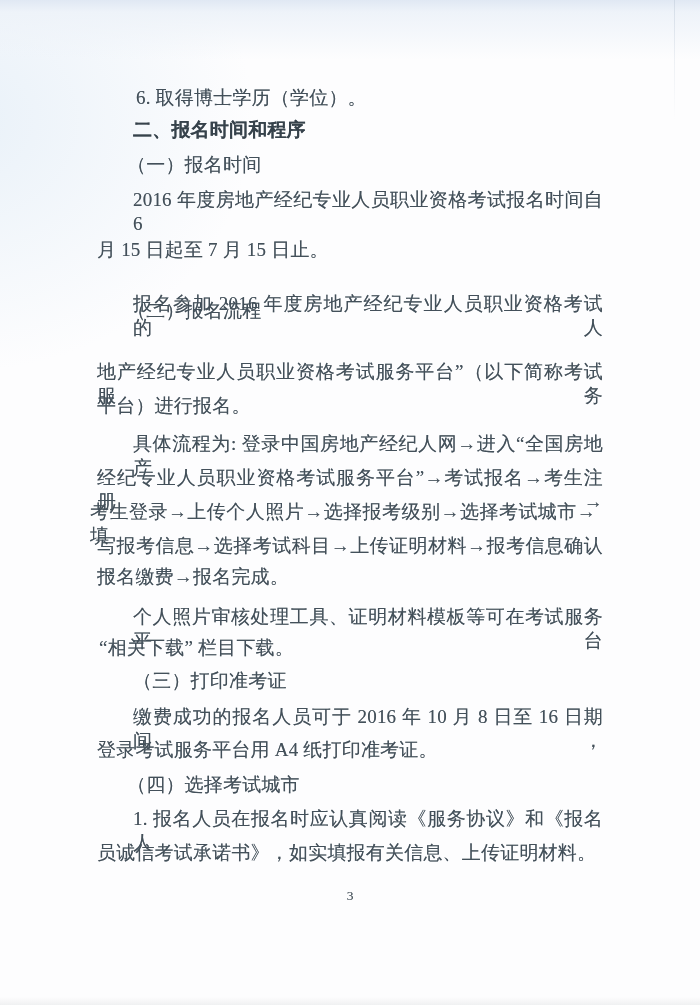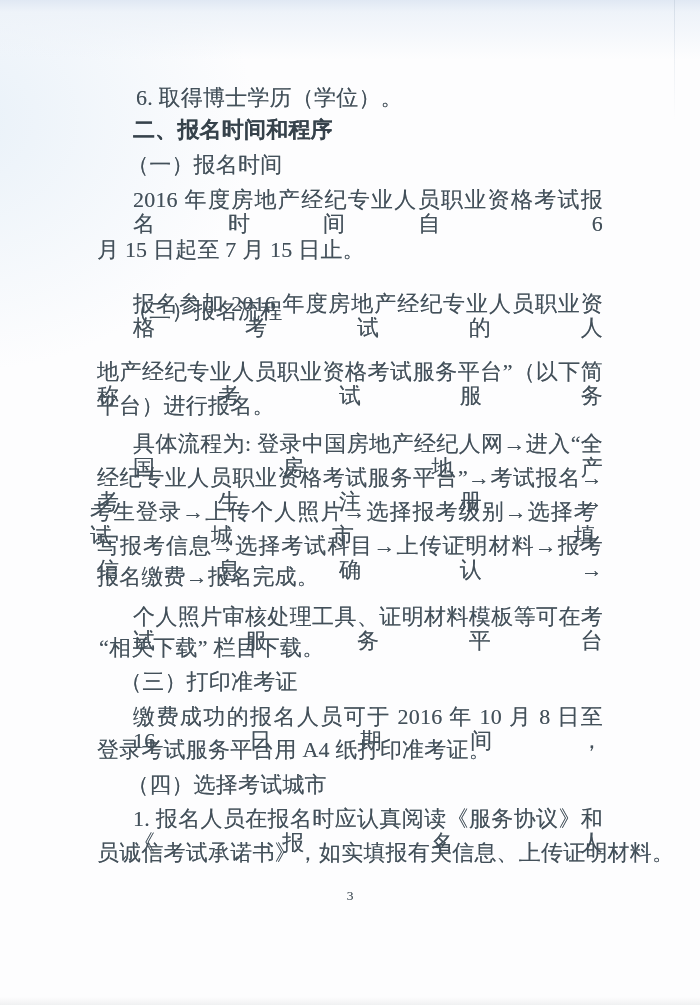--- a/index.html
+++ b/index.html
@@ -36,21 +36,21 @@
     height: 120px;
     background: linear-gradient(180deg, rgba(190,202,216,0.5), rgba(255,255,255,0));
     pointer-events: none;
   }
   .lines {
     position: absolute;
     inset: 0;
   }
   .line {
     position: absolute;
-    font-size: 22px;
+    font-size: 19px;
     line-height: 24px;
     color: #43505a;
     white-space: nowrap;
     text-shadow: 0 0 0.4px rgba(67,80,90,0.55);
     letter-spacing: 0.2px;
   }
   .line.bold {
     font-weight: bold;
     color: #36424b;
     text-shadow: 0 0 0.5px rgba(54,66,75,0.7);
@@ -86,21 +86,21 @@
       <div class="line justify" style="left: 133px; top: 292px; width: 470px;">报名参加 2016 年度房地产经纪专业人员职业资格考试的人</div>
       <div class="line justify" style="left: 97px; top: 360px; width: 506px;">地产经纪专业人员职业资格考试服务平台”（以下简称考试服务</div>
       <div class="line" style="left: 97px; top: 394px;">平台）进行报名。</div>
       <div class="line justify" style="left: 133px; top: 432px; width: 470px;">具体流程为: 登录中国房地产经纪人网→进入“全国房地产</div>
       <div class="line justify" style="left: 97px; top: 466px; width: 506px;">经纪专业人员职业资格考试服务平台”→考试报名→考生注册→</div>
       <div class="line justify" style="left: 90px; top: 500px; width: 506px;">考生登录→上传个人照片→选择报考级别→选择考试城市→填</div>
       <div class="line justify" style="left: 97px; top: 534px; width: 506px;">写报考信息→选择考试科目→上传证明材料→报考信息确认→</div>
       <div class="line" style="left: 97px; top: 565px;">报名缴费→报名完成。</div>
       <div class="line justify" style="left: 133px; top: 605px; width: 470px;">个人照片审核处理工具、证明材料模板等可在考试服务平台</div>
       <div class="line" style="left: 99px; top: 636px;">“相关下载” 栏目下载。</div>
-      <div class="line" style="left: 120px; top: 670px;">（三）打印准考证</div>
+      <div class="line" style="left: 133px; top: 670px; font-family: Liberation Mono, monospace;">（三）打印准考证</div>
       <div class="line justify" style="left: 133px; top: 705px; width: 470px;">缴费成功的报名人员可于 2016 年 10 月 8 日至 16 日期间，</div>
       <div class="line" style="left: 97px; top: 738px;">登录考试服务平台用 A4 纸打印准考证。</div>
       <div class="line" style="left: 127px; top: 773px;">（四）选择考试城市</div>
       <div class="line justify" style="left: 133px; top: 807px; width: 470px;">1.  报名人员在报名时应认真阅读《服务协议》和《报名人</div>
       <div class="line" style="left: 97px; top: 841px;">员诚信考试承诺书》，如实填报有关信息、上传证明材料。</div>
     </div>
   <div class="page-number">3</div>
 </div>
 
 </body></html>

